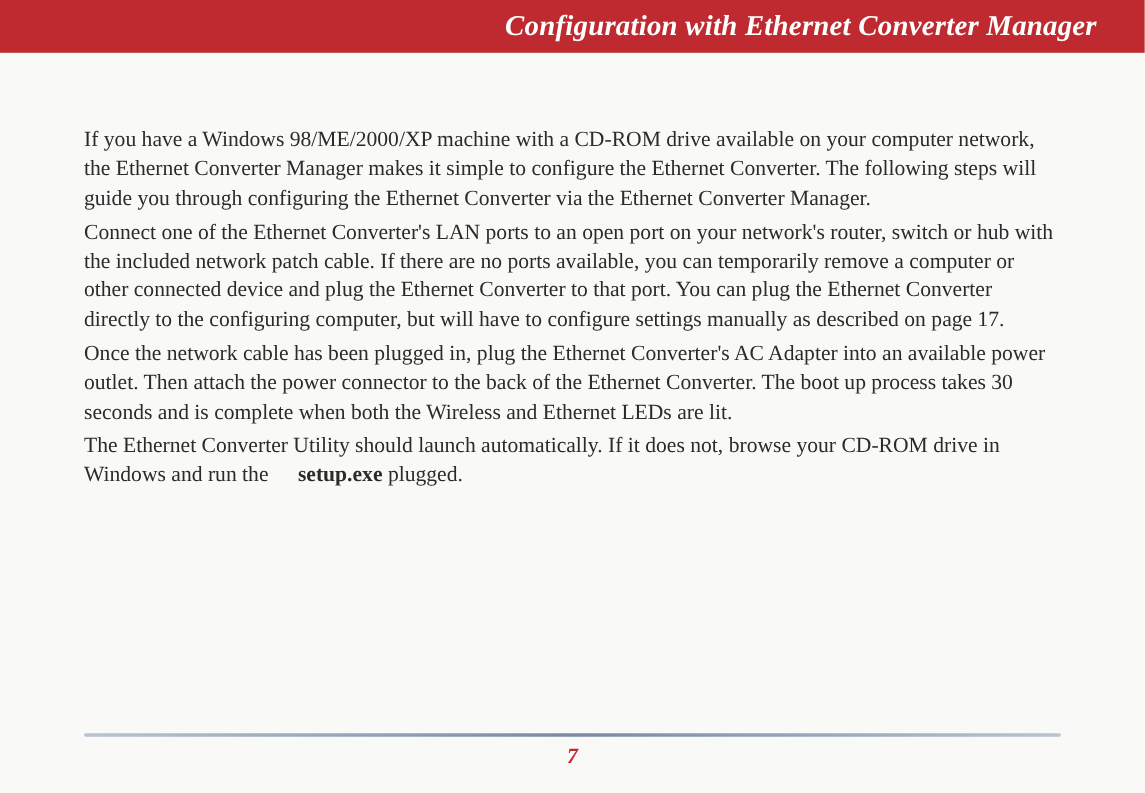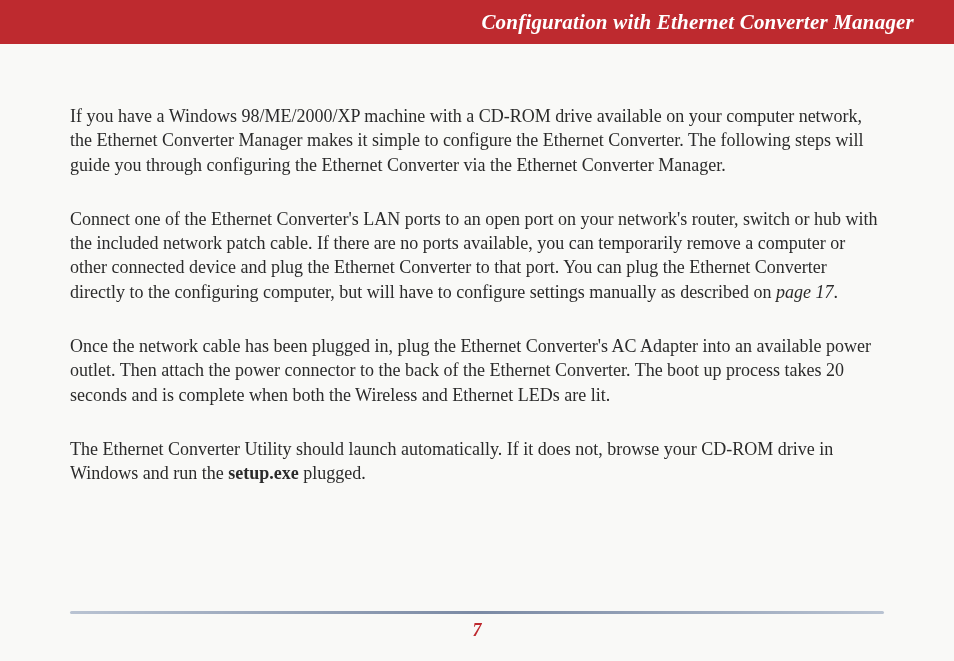--- a/index.html
+++ b/index.html
@@ -10,40 +10,40 @@
     background: #be2a2f;
     display: flex;
     align-items: center;
     justify-content: flex-end;
     padding: 0 40px 0 0;
   }
   .header-title {
     color: #ffffff;
     font-style: italic;
     font-weight: bold;
-    font-size: 21px;
+    font-size: 24px;
     letter-spacing: 0.2px;
   }
   .content {
     flex: 1;
     padding: 60px 70px 10px 70px;
     display: flex;
     flex-direction: column;
-    gap: 30px;
+    gap: 4px;
   }
   .para {
     font-size: 18px;
     line-height: 1.35;
     color: #2b2b2b;
   }
   .page-ref {
-    font-style: italic;
   }
   .bold {
     font-weight: bold;
+    margin-left: 20px;
   }
   .footer {
     padding: 0 70px 20px 70px;
   }
   .rule {
     height: 3px;
     background: linear-gradient(to right, #b9c3d2, #7b8aa4, #b9c3d2);
     border-radius: 2px;
     margin-bottom: 6px;
   }
@@ -65,21 +65,21 @@
   </div>
 
   <div class="content">
 
     <p class="para">If you have a Windows 98/ME/2000/XP machine with a CD-ROM drive available on your computer network, the Ethernet Converter Manager makes it simple to configure the Ethernet Converter.  The following steps will guide you through configuring the Ethernet Converter via the Ethernet Converter Manager.</p>
 
     <p class="para">
       <span>Connect one of the Ethernet Converter's LAN ports to an open port on your network's router, switch or hub with the included network patch cable.  If there are no ports available, you can temporarily remove a computer or other connected device and plug the Ethernet Converter to that port.  You can plug the Ethernet Converter directly to the configuring computer, but will have to configure settings manually as described on </span><span class="page-ref">page 17</span><span>.</span>
     </p>
 
-    <p class="para">Once the network cable has been plugged in, plug the Ethernet Converter's AC Adapter into an available power outlet.  Then attach the power connector to the back of the Ethernet Converter.  The boot up process takes 20 seconds and is complete when both the Wireless and Ethernet LEDs are lit.</p>
+    <p class="para">Once the network cable has been plugged in, plug the Ethernet Converter's AC Adapter into an available power outlet.  Then attach the power connector to the back of the Ethernet Converter.  The boot up process takes 30 seconds and is complete when both the Wireless and Ethernet LEDs are lit.</p>
 
 
     <p class="para">
       <span>The Ethernet Converter Utility should launch automatically.  If it does not, browse your CD-ROM drive in Windows and run the </span><span class="bold">setup.exe</span><span> plugged.</span>
     </p>
 
   </div>
 
   <div class="footer">
     <div class="rule"></div>

